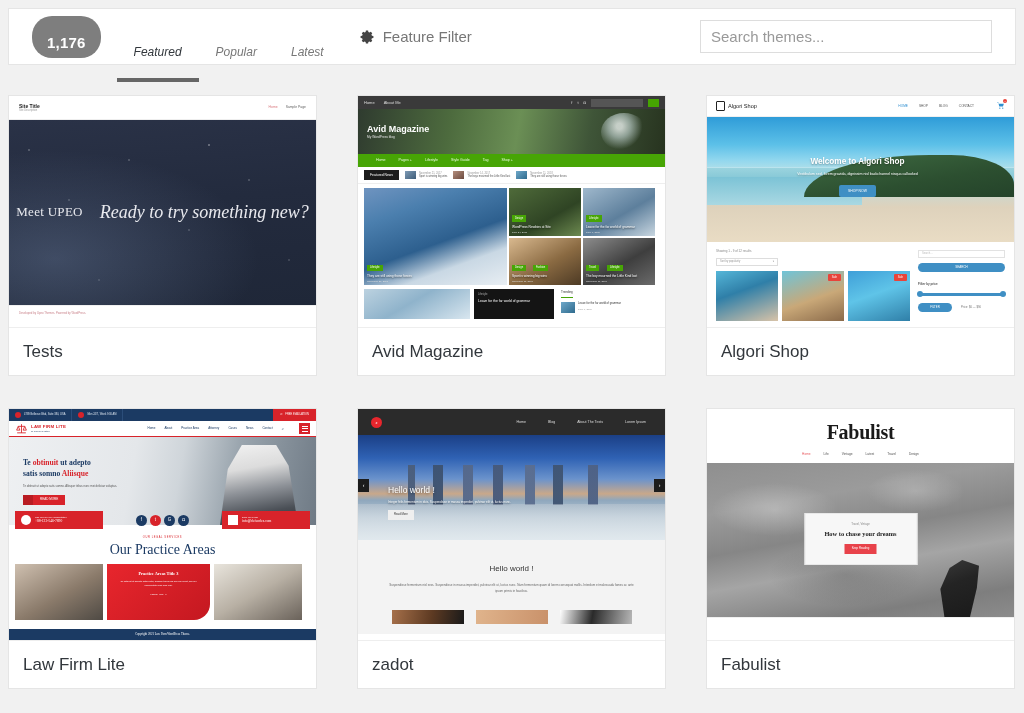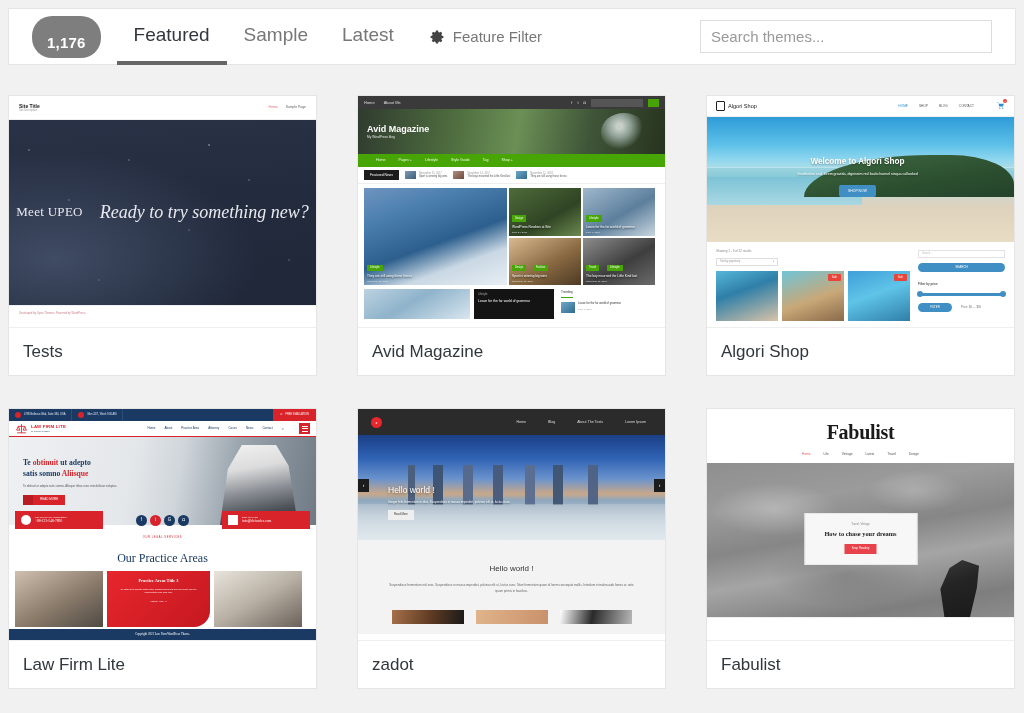--- a/index.html
+++ b/index.html
@@ -23,23 +23,23 @@
     background: #7e7e7e; color: #fff;
     border-radius: 20px;
     font-size: 15px; font-weight: 600;
     padding: 18px 15px 7px;
     letter-spacing: .2px;
   }
   .nav-tabs { display: flex; align-items: stretch; height: 57px; margin-left: 16px; }
   .nav-tab {
     display: flex; align-items: center;
     padding: 0 17px;
-    font-size: 19px; color: #777; cursor: pointer;
+    font-size: 12px; color: #777; cursor: pointer;
     border-bottom: 4px solid transparent;
-    position: relative; top: 0;
+    position: relative; top: 17px; font-style: italic;
   }
   .nav-tab.active { color: #32373c; border-bottom-color: #666; }
   .feature-filter {
     display: flex; align-items: center; gap: 8px;
     margin-left: 18px; font-size: 15px; color: #777; cursor: pointer;
   }
   .gear { width: 16px; height: 16px; display: block; }
   .search-wrap { margin-left: auto; margin-right: 23px; }
   .search-input {
     width: 292px; height: 33px;
@@ -279,21 +279,21 @@
   .law-cbar { background: #d8232a; color: #fff; display: flex; align-items: center; gap: 4px; padding: 4px 6px; width: 88px; }
   .law-cbar-c { width: 10px; height: 10px; border-radius: 50%; background: #fff; }
   .law-cbar-c2 { width: 10px; height: 10px; background: #fff; }
   .law-cbar-t { font-size: 2.4px; line-height: 1.4; }
   .law-cbar-b { font-size: 3.6px; font-family: "Liberation Serif", serif; }
   .law-socials { display: flex; gap: 3px; margin: 0 auto; }
   .law-soc { width: 11px; height: 11px; border-radius: 50%; background: #1b3a63; color:#fff; font-size:4.5px; display:flex; align-items:center; justify-content:center; }
   .law-soc.red { background: #d8232a; }
   .law-pa { text-align: center; margin-top: 7px; }
   .law-pa-s { font-size: 2.6px; color: #d8232a; letter-spacing: .6px; }
-  .law-pa-h { font-size: 12px; color: #1b3a63; font-family: "Liberation Serif", serif; margin-top: 12px; }
+  .law-pa-h { font-size: 14px; color: #1b3a63; font-family: "Liberation Serif", serif; margin-top: 2px; }
   .law-cards { display: flex; gap: 4px; padding: 5px 6px 0; }
   .law-card-img { width: 88px; height: 56px; }
   .law-card-red {
     width: 103px; height: 56px; background: linear-gradient(135deg,#e8262d,#c41820);
     color: #fff; text-align: center; padding: 7px 8px;
     border-radius: 0 0 16px 0;
   }
   .law-card-red h5 { font-size: 4.4px; font-family: "Liberation Serif", serif; }
   .law-card-red p { font-size: 2.4px; line-height: 1.55; margin-top: 4px; }
   .law-card-red span { font-size: 2.6px; display: inline-block; margin-top: 5px; font-family: "Liberation Serif", serif; }
@@ -375,21 +375,21 @@
   .fab-cb { display: inline-block; margin-top: 6px; background: #e8424a; color: #fff; font-size: 2.8px; padding: 3px 7px; }
   .fab-white { position: absolute; left:0; right:0; bottom: 0; height: 23px; background: #fff; border-top:1px solid #f0f0f0; }
 </style>
 </head>
 <body>
 
 <div class="theme-navbar">
   <div class="count-badge">1,176</div>
   <div class="nav-tabs">
     <div class="nav-tab active">Featured</div>
-    <div class="nav-tab">Sample</div>
+    <div class="nav-tab">Popular</div>
     <div class="nav-tab">Latest</div>
   </div>
   <div class="feature-filter">
     <span>
       <svg class="gear" viewBox="0 0 20 20" fill="#444">
           <path d="M10 6.5a3.5 3.5 0 100 7 3.5 3.5 0 000-7zm0 5.5a2 2 0 110-4 2 2 0 010 4z"></path>
           <path d="M18 8.6l-1.9-.3a6.4 6.4 0 00-.6-1.4l1.1-1.5-1.9-1.9L13.1 4.5a6.4 6.4 0 00-1.4-.6L11.4 2H8.6l-.3 1.9a6.4 6.4 0 00-1.4.6L5.4 3.4 3.5 5.3l1.1 1.6a6.4 6.4 0 00-.6 1.4L2 8.6v2.8l1.9.3c.14.49.35.96.6 1.4l-1.1 1.6 1.9 1.9 1.6-1.1c.44.26.91.46 1.4.6l.3 1.9h2.8l.3-1.9c.49-.14.96-.34 1.4-.6l1.6 1.1 1.9-1.9-1.1-1.6c.26-.44.46-.91.6-1.4l1.9-.3V8.6z"></path>
         </svg>
     </span>
     <span>Feature Filter</span>

